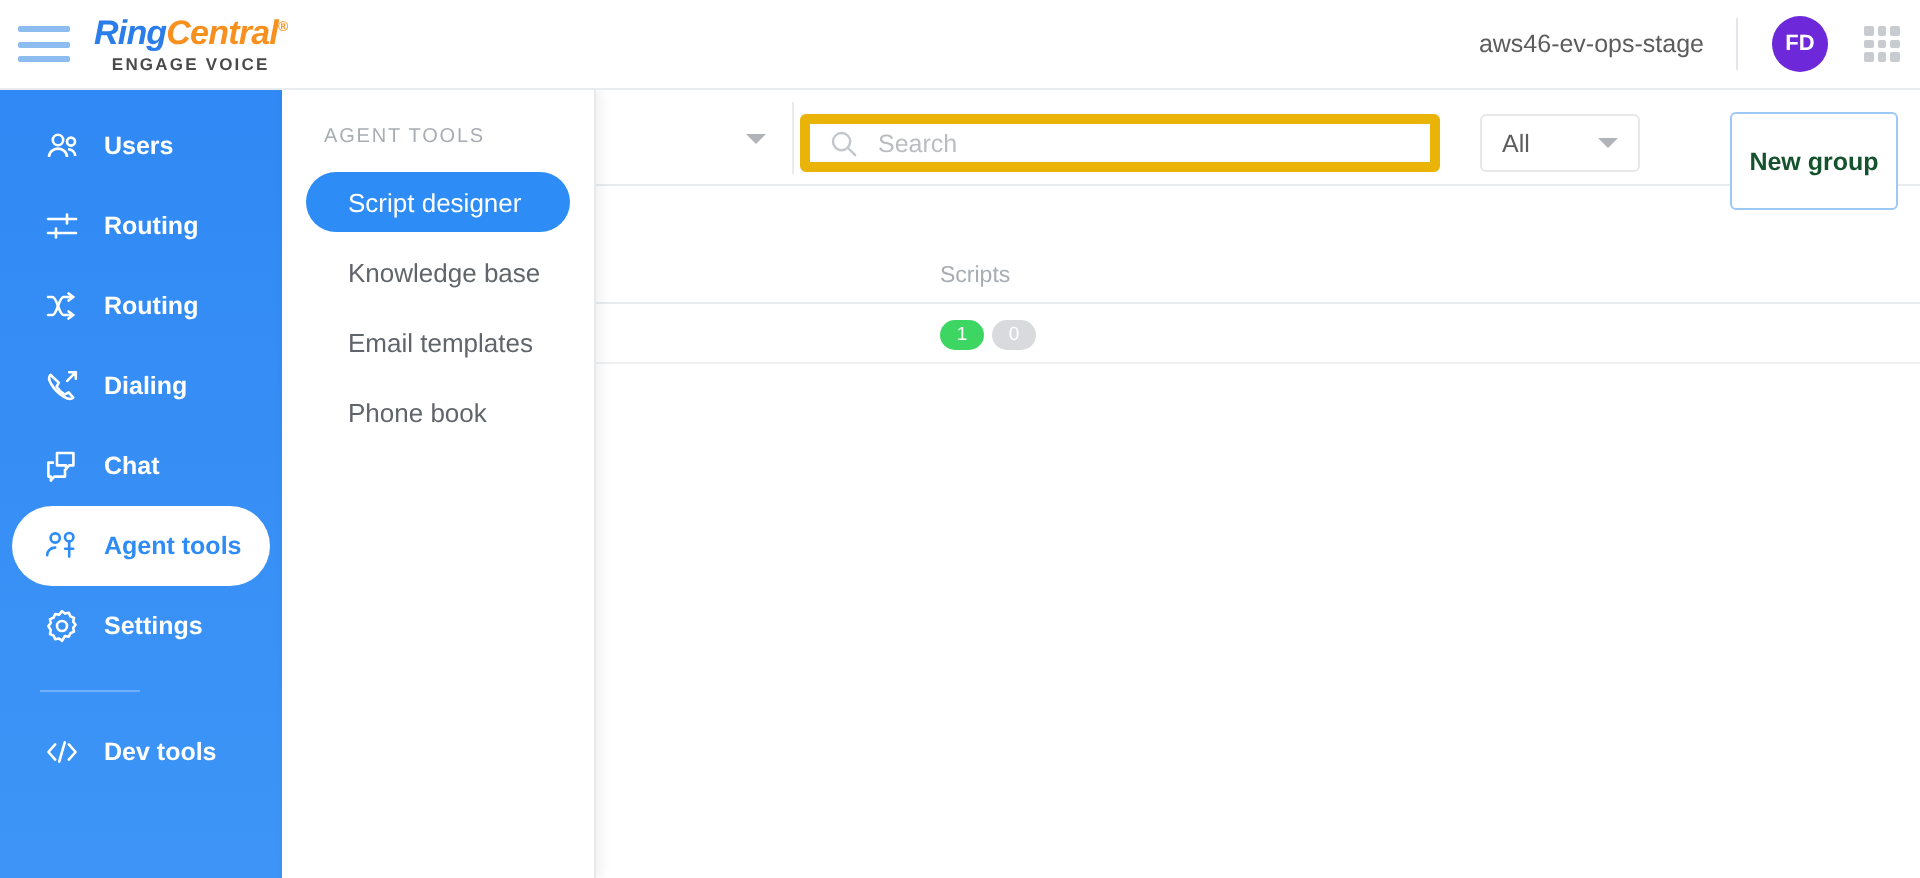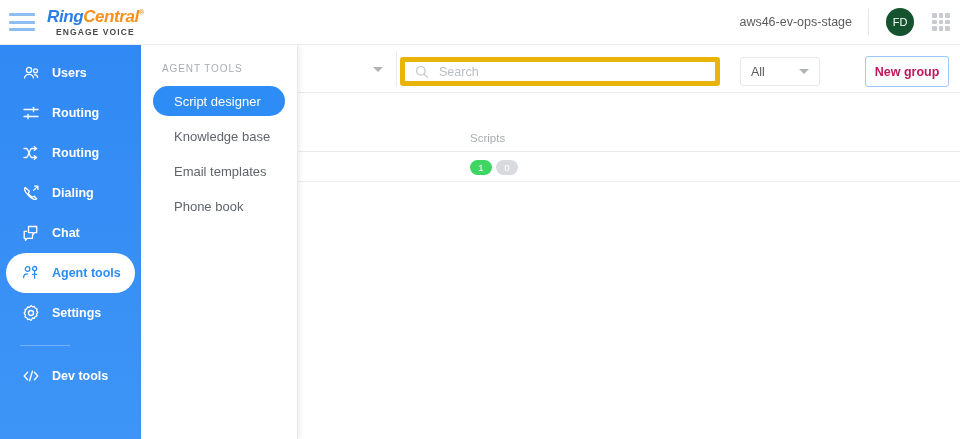--- a/index.html
+++ b/index.html
@@ -34,22 +34,22 @@
     letter-spacing:1.1px; margin-top:3px;
   }
 
   .topbar-right {
     margin-left:auto; display:flex; align-items:center; height:100%;
     padding-right:10px;
   }
   .account-name { font-size:12.5px; color:#5c5c5c; padding-right:16px; }
   .vdiv { width:1px; height:26px; background:#e3e6ea; }
   .avatar {
-    width:28px; height:28px; border-radius:50%; background:#14532d;
-    color:#fff; font-size:11px; font-weight:normal;
+    width:28px; height:28px; border-radius:50%; background:#6d28d9;
+    color:#fff; font-size:11px; font-weight:bold;
     display:flex; align-items:center; justify-content:center;
     margin-left:17px; cursor:pointer;
   }
   .grid-icon {
     width:18px; height:18px; margin-left:18px; cursor:pointer;
     display:grid; grid-template-columns:repeat(3,1fr); grid-template-rows:repeat(3,1fr); gap:2px;
   }
   .grid-icon i { display:block; background:#c8cbcf; border-radius:1px; }
 
   
@@ -123,23 +123,23 @@
 
   .filter-select {
     position:absolute; left:740px; top:57px; width:80px; height:29px;
     border:1px solid #e6e8ea; border-radius:3px; background:#fff;
     display:flex; align-items:center; padding:0 10px; font-size:12.5px;
     color:#5c5c5c; cursor:pointer; z-index:12;
   }
   .filter-select .caret { margin-left:auto; }
 
   .new-group-btn {
-    position:absolute; left:865px; top:56px; width:84px; height:31px;
+    position:absolute; left:865px; top:56px; width:84px; height:49px;
     border:1px solid #9ec8f5; border-radius:3px; background:#fff;
-    color:#be185d; font-size:12.5px; font-weight:bold;
+    color:#14532d; font-size:12.5px; font-weight:bold;
     display:flex; align-items:center; justify-content:center; cursor:pointer;
     font-family:"Liberation Sans", sans-serif; z-index:12;
   }
 
   
   .table-zone { position:absolute; left:0; top:48px; width:960px; height:346px; }
   .th-row {
     position:absolute; left:0; top:0; width:960px; height:59px;
     border-bottom:1px solid #e9ecef;
   }

